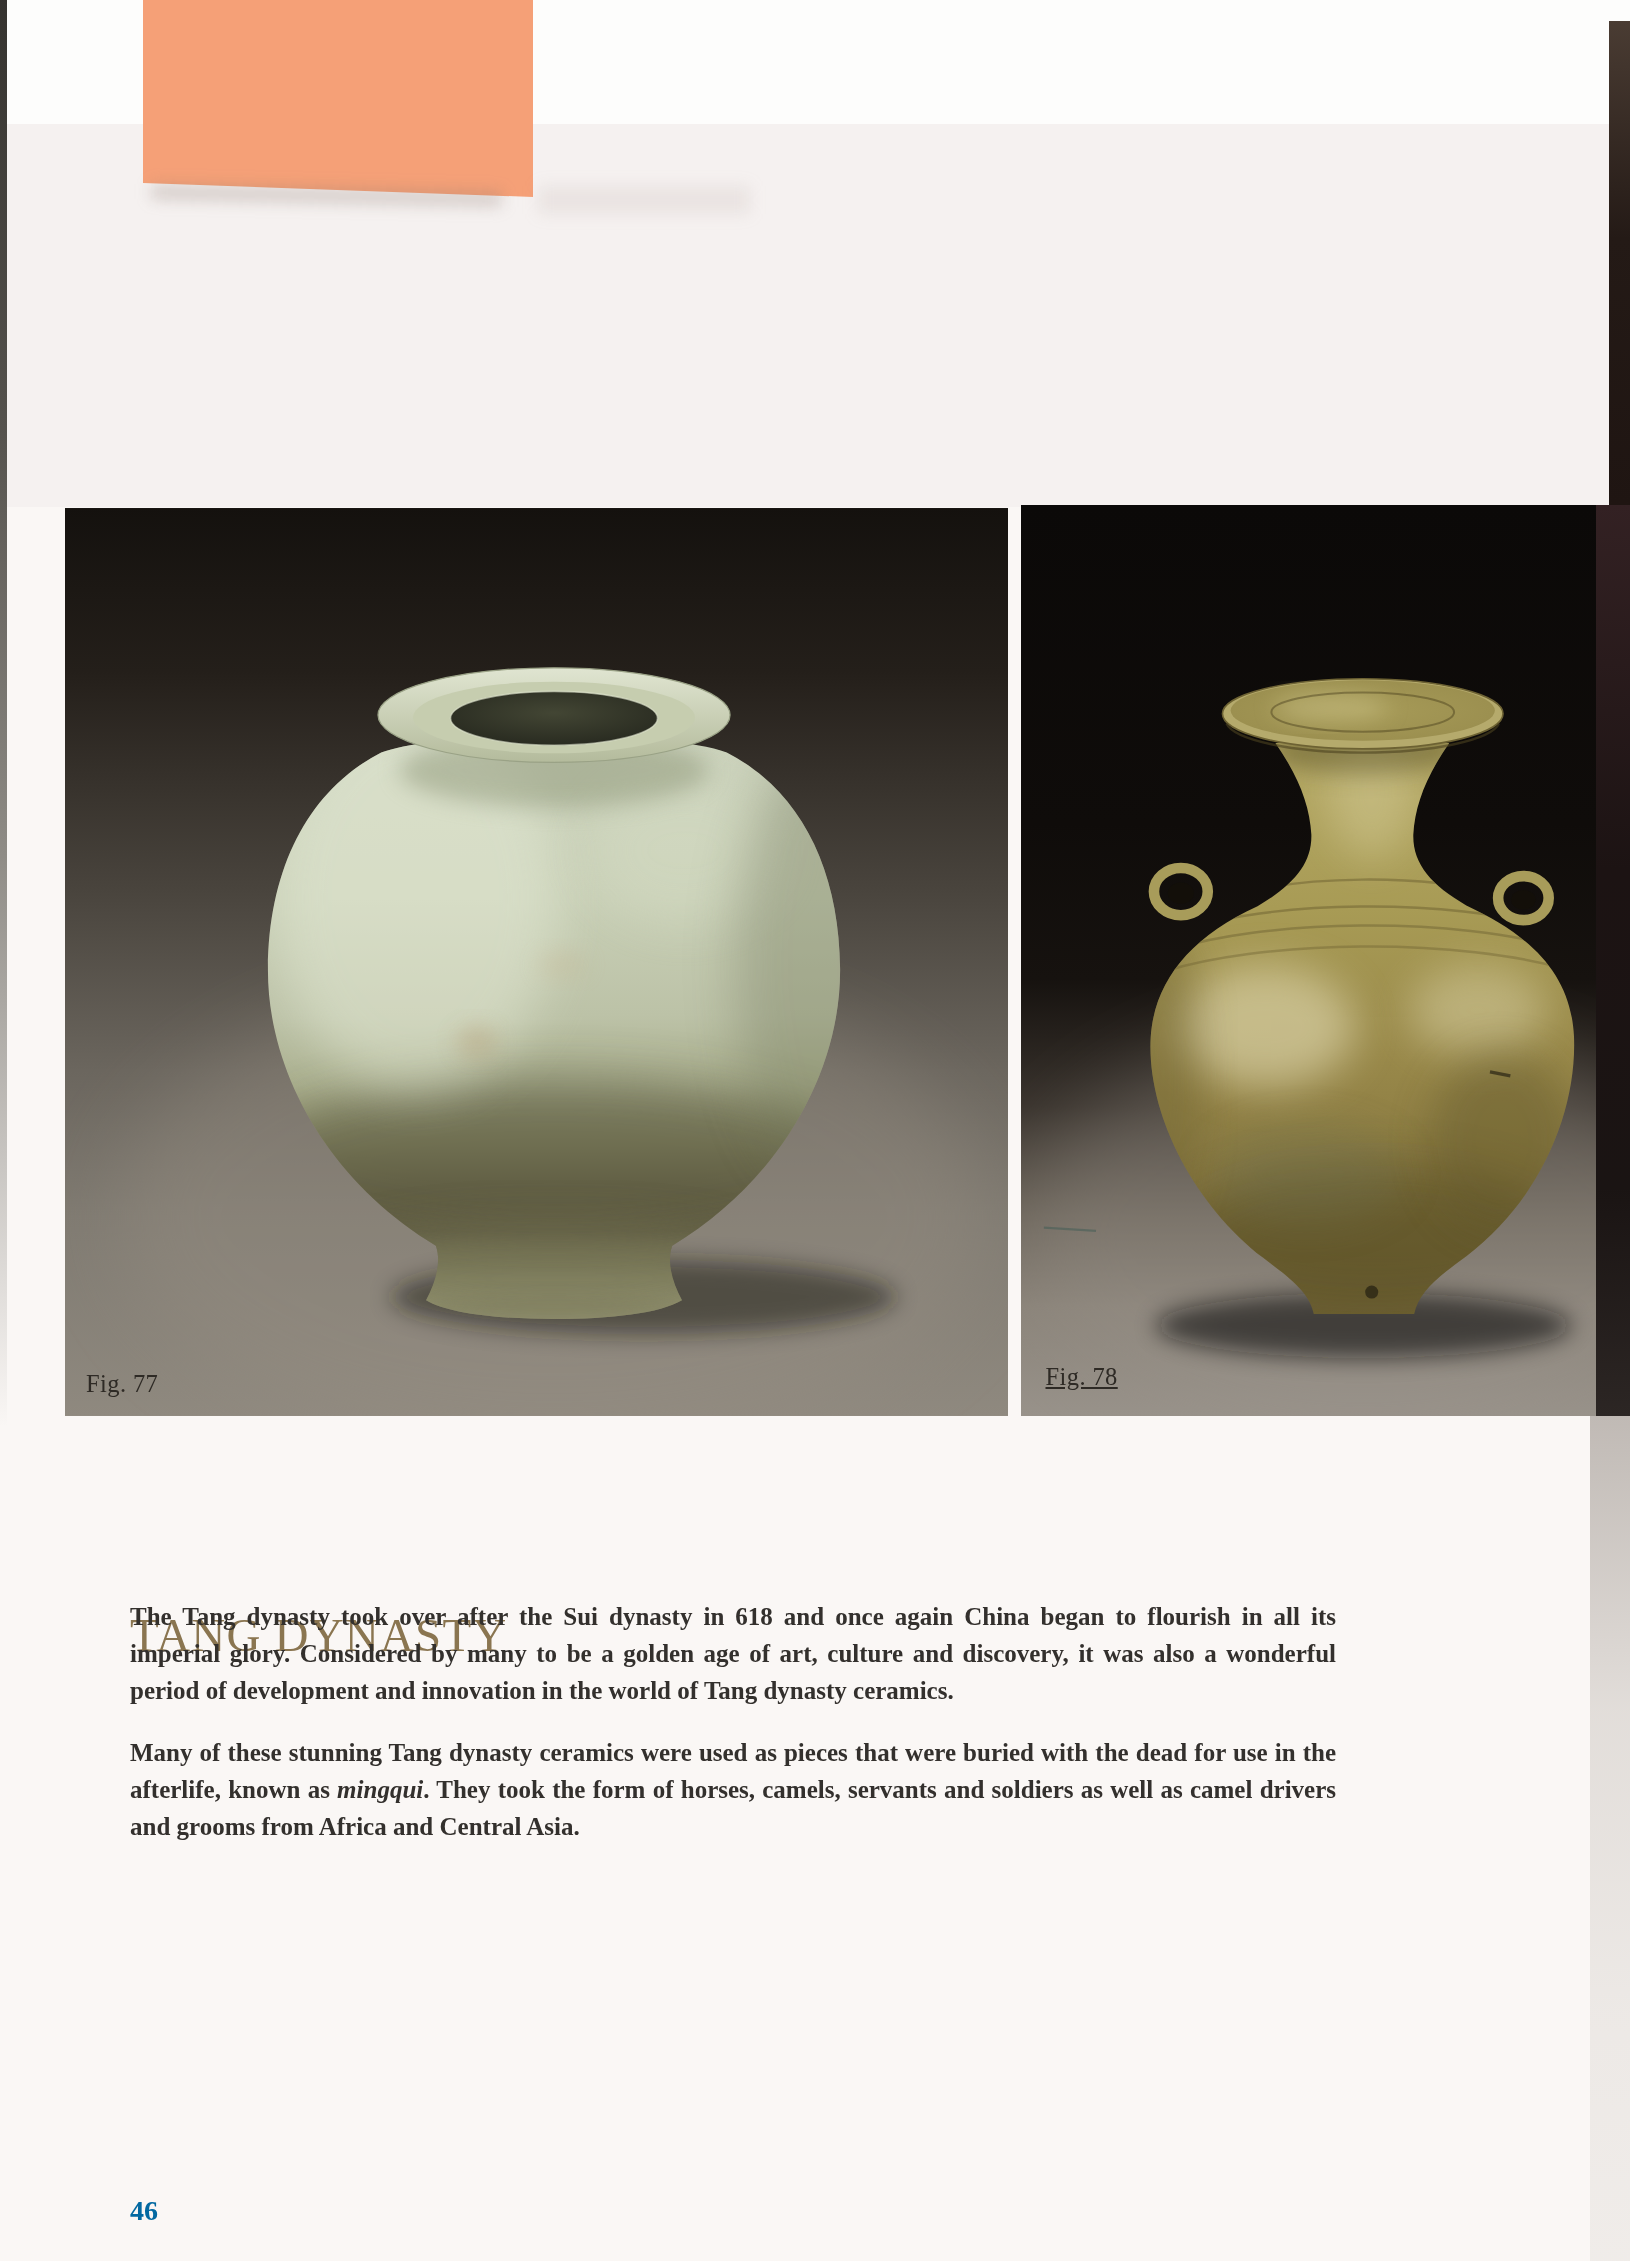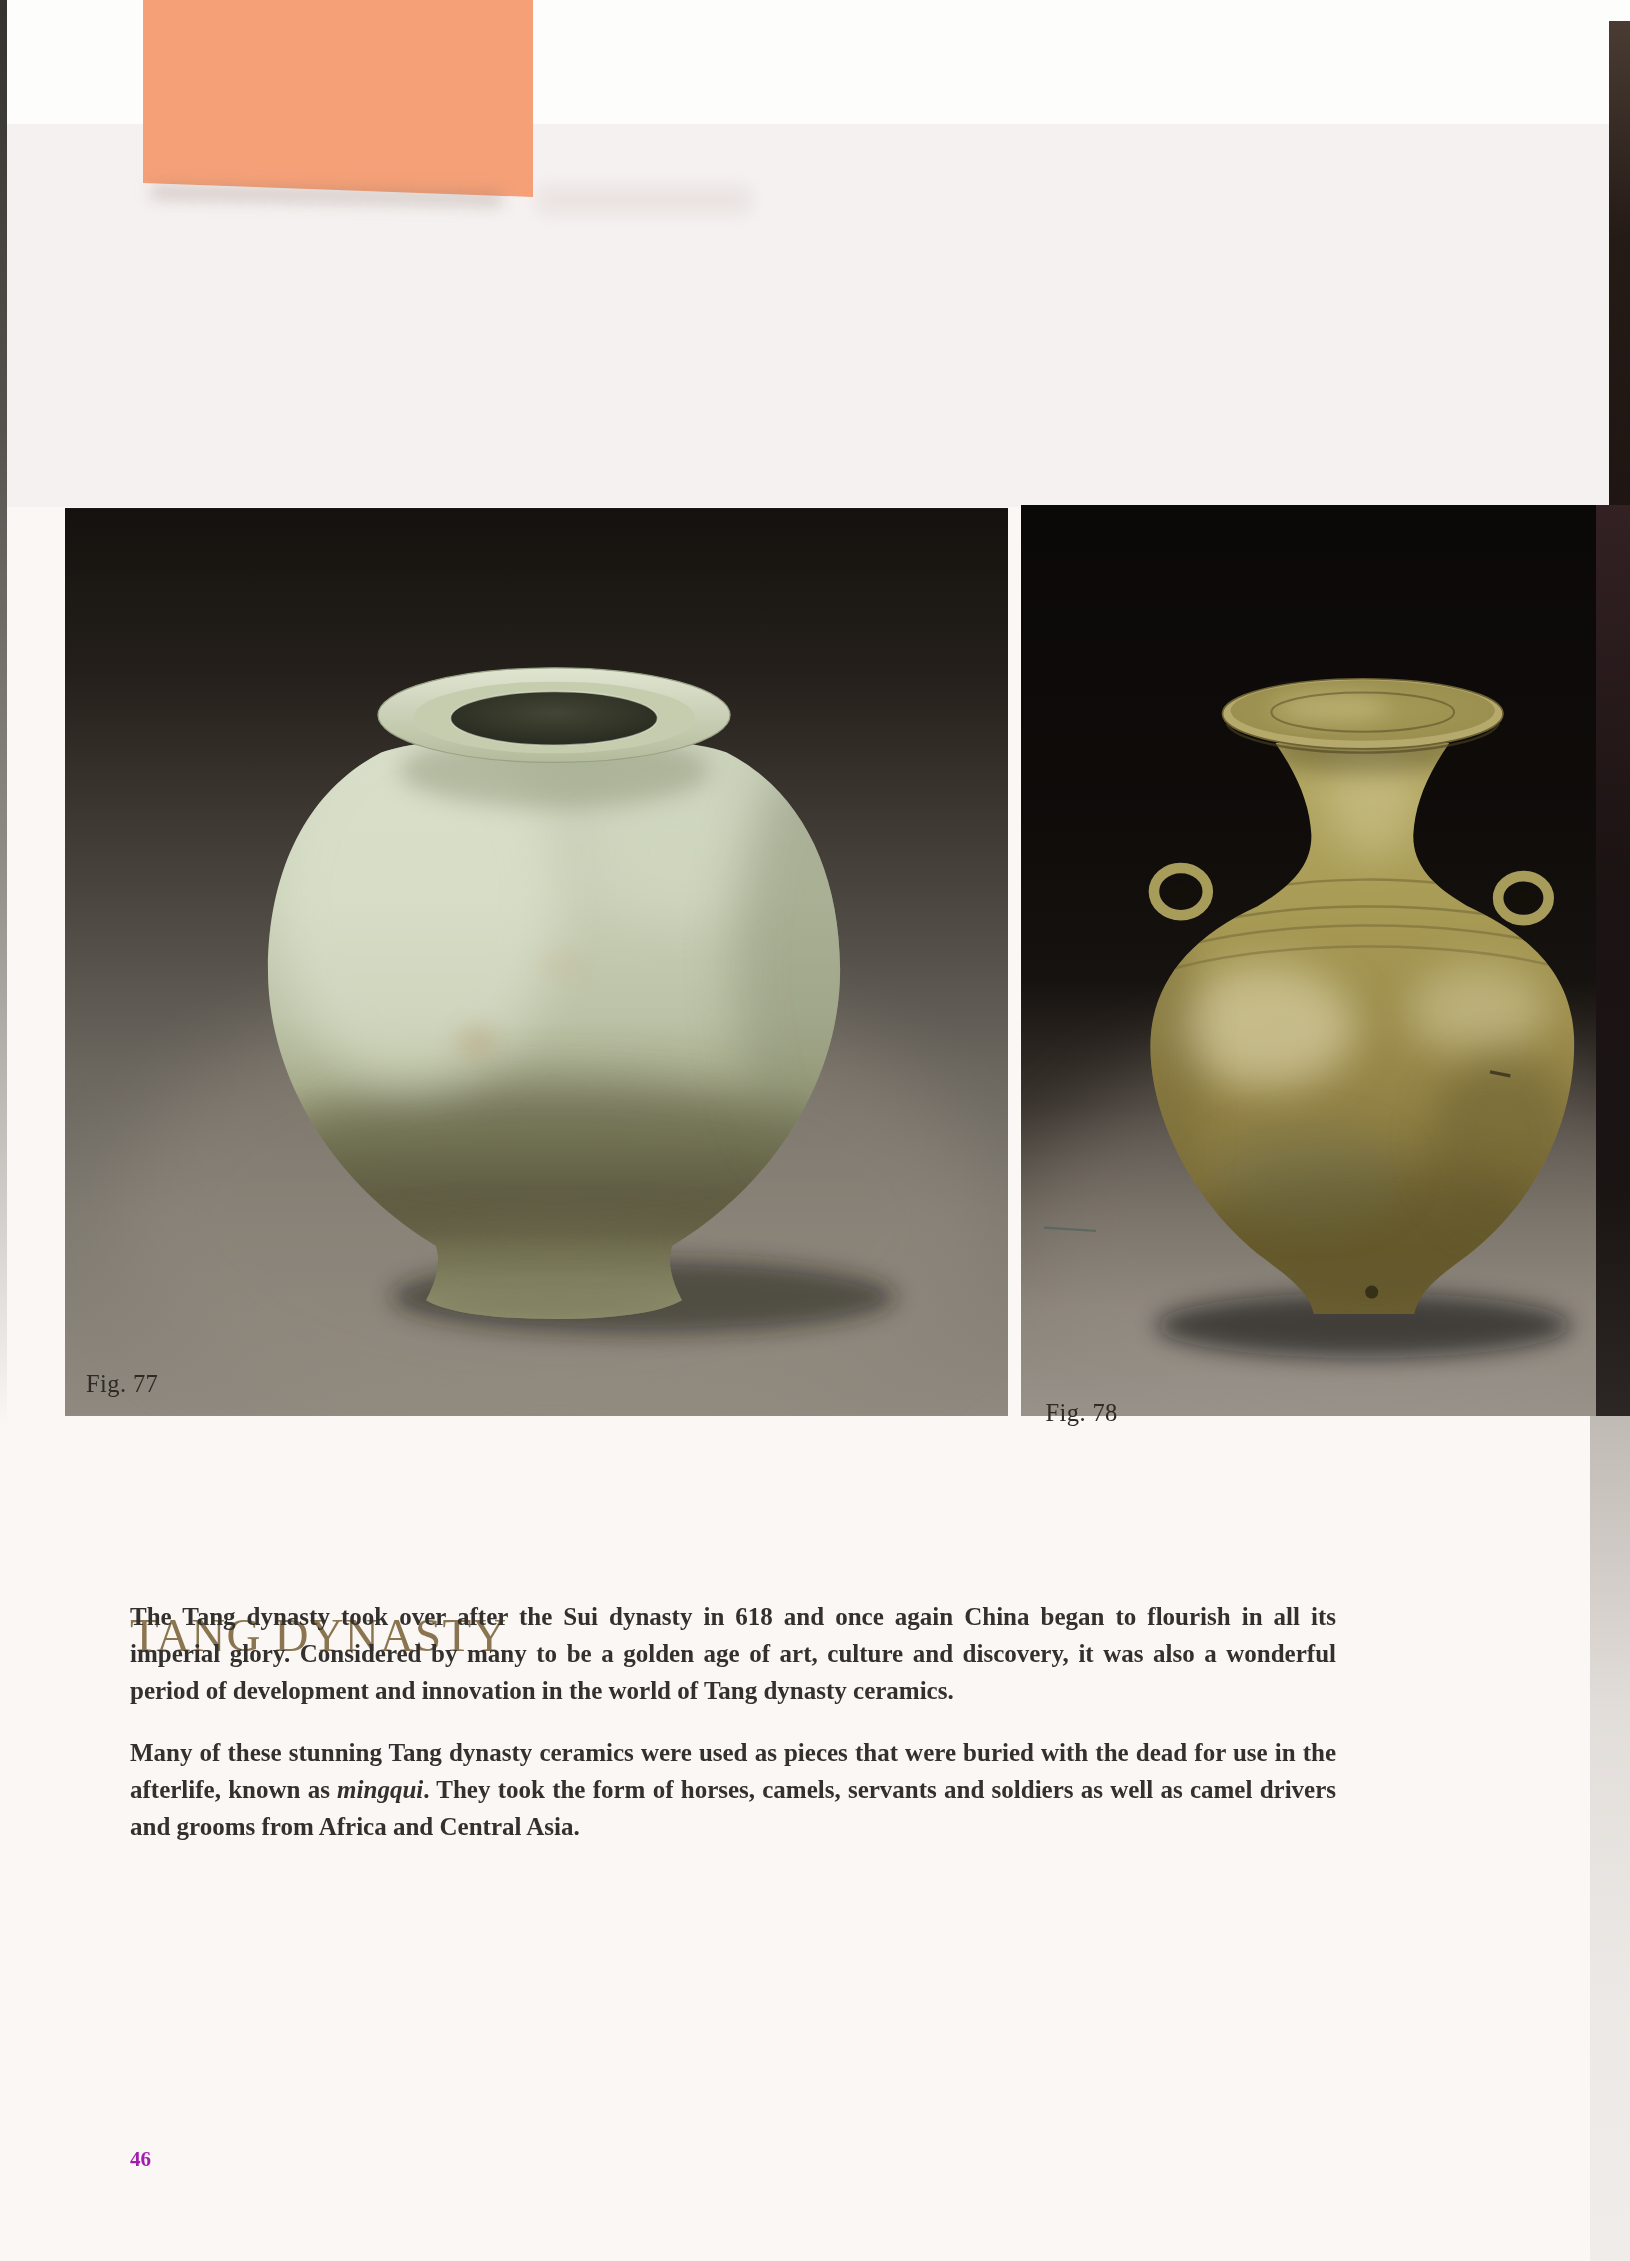--- a/index.html
+++ b/index.html
@@ -51,21 +51,21 @@
   .text-col { position:absolute; left:130px; top:1598px; width:1206px; }
   .body-para {
     font-size:25px; line-height:37px; text-align:justify;
     color:#33302d; margin:0 0 24.5px 0;font-weight:bold;
   }
   .body-para em { font-style:italic; }
   .page-footer {
     position:absolute; left:130px; top:2147px;
     display:flex; align-items:baseline; gap:37px;
   }
-  .footer-num { font-size:21px; font-weight:bold; color:#a21caf; }
+  .footer-num { font-size:28px; font-weight:bold; color:#0369a1;margin-top:48px; }
   .footer-title { font-size:21px; letter-spacing:2px; color:#4e4b48; }
 </style>
 </head>
 <body>
 
 <div class="page">
 
   <div class="band-top"></div>
   <div class="tint-mid"></div>
   <div class="edge-left"></div>
@@ -217,21 +217,21 @@
         <circle cx="430" cy="965" r="8" fill="#2a2514" opacity="0.8"></circle>
         <path d="M 575 695 L 600 700" stroke="#2a2514" stroke-width="4" opacity="0.7"></path>
       </g>
 
       <ellipse cx="419" cy="256" rx="172" ry="43" fill="#b5aa6c" stroke="#6d6233" stroke-width="2"></ellipse>
       <ellipse cx="419" cy="252" rx="162" ry="37" fill="url(#mouthTop)"></ellipse>
       <ellipse cx="380" cy="248" rx="70" ry="16" fill="#cfc68d" opacity="0.5" filter="url(#vb14)"></ellipse>
       <ellipse cx="419" cy="254" rx="112" ry="24" fill="none" stroke="rgba(60,50,20,0.4)" stroke-width="2.5"></ellipse>
       <path d="M 252 268 A 168 40 0 0 0 586 268" fill="none" stroke="#4c421f" stroke-width="3" opacity="0.6"></path>
     </svg>
-    <div class="fig-caption" style="left:24.5px; top:894px;">Fig. 78</div>
+    <div class="fig-caption" style="left:24.5px; top:858px;text-decoration:underline;">Fig. 78</div>
   </div>
 
   <h1 class="section-heading" style="color: rgb(138, 117, 80);">TANG DYNASTY</h1>
 
   <div class="text-col" id="paragraphs">
       <p class="body-para"><span>The Tang dynasty took over after the Sui dynasty in 618 and once again China began to flourish in all its imperial glory. Considered by many to be a golden age of art, culture and discovery, it was also a wonderful period of development and innovation in the world of Tang dynasty ceramics.</span></p>
       <p class="body-para"><span>Many of these stunning Tang dynasty ceramics were used as pieces that were buried with the dead for use in the afterlife, known as </span><em>mingqui</em><span>. They took the form of horses, camels, servants and soldiers as well as camel drivers and grooms from Africa and Central Asia.</span></p>
     </div>
 
   <div class="page-footer">

